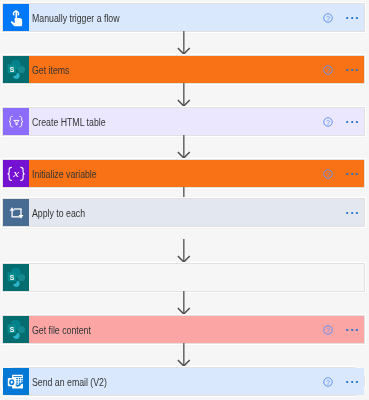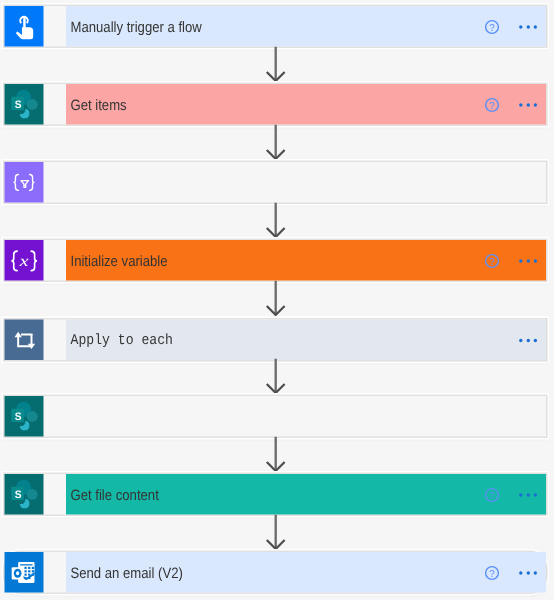--- a/index.html
+++ b/index.html
@@ -2,21 +2,21 @@
 <html><head>
 <meta charset="utf-8">
 <style>
   html,body{margin:0;padding:0;}
   body{width:369px;height:400px;background:#f6f6f6;font-family:"Liberation Sans",sans-serif;overflow:hidden;}
   #flow{position:relative;width:369px;height:400px;}
   .card{position:absolute;left:2px;width:363px;height:29px;display:flex;align-items:stretch;
         box-sizing:border-box;border:1px solid #e2e1df;
         box-shadow:0 0 0 1px #ffffff, 0 1px 1.6px rgba(0,0,0,0.05);}
   .icon-box{width:26px;min-width:26px;display:flex;align-items:center;justify-content:center;}
-  .body{flex:1;margin-left:15px;display:flex;align-items:center;position:relative;}
+  .body{flex:1;margin-left:0;display:flex;align-items:center;position:relative;}
   .label{font-size:10px;color:#343434;margin-left:3.4px;display:inline-block;
          transform:scaleX(0.875) translateY(1.2px);transform-origin:left center;white-space:nowrap;}
   .actions{position:absolute;right:0;top:0;height:100%;display:flex;align-items:center;}
   .help-ic{display:inline-flex;margin-right:11.4px;}
   .more-ic{display:inline-flex;margin-right:4.5px;}
   .arrow{position:absolute;left:177px;width:14px;height:24px;line-height:0;}
 </style>
 </head>
 <body>
 
@@ -55,21 +55,21 @@
     <div class="card" style="top: 55px;">
       <div class="icon-box" style="background:#056C70">
         <svg viewBox="0 0 26 28" width="26" height="28">
           <circle cx="12.7" cy="8.9" r="5.07" fill="#03828D"></circle>
           <circle cx="18.5" cy="13.6" r="3.6" fill="#15878F"></circle>
           <path fill="#2BB4C8" d="M13.9 16.54 A3.2 3.2 0 1 1 10.21 19.94 A2.95 2.95 0 0 0 13.9 16.54z"></path>
           <rect x="4.5" y="8.55" width="8.4" height="8.75" rx="0.45" fill="#098A8D"></rect>
           <text x="9.03" y="16.3" font-size="7.25" font-family="Liberation Sans,sans-serif" font-weight="bold" fill="#ffffff" text-anchor="middle" textLength="4.55" lengthAdjust="spacingAndGlyphs">S</text>
         </svg>
       </div>
-      <div class="body" style="background:#fca5a5">
+      <div class="body" style="background:#f97316">
         <span class="label">Get items</span>
         <span class="actions">
           <span class="help-ic">
             <svg width="12" height="12" viewBox="0 0 12 12">
               <circle cx="6" cy="6" r="4.25" fill="none" stroke="#5b8ff5" stroke-width="0.95"></circle>
               <text x="6.05" y="8.7" font-size="6.6" font-family="Liberation Sans,sans-serif" fill="#5b8ff5" text-anchor="middle">?</text>
             </svg>
           </span>
           <span class="more-ic">
             <svg width="14" height="6" viewBox="0 0 14 6">
@@ -88,20 +88,38 @@
     <div class="card" style="top: 107px;">
       <div class="icon-box" style="background:#8B6CFB">
         <svg viewBox="0 0 26 28" width="26" height="28">
           <g fill="none" stroke="#fff" stroke-width="0.95" stroke-linecap="round">
             <path d="M9.25 8.3c-1.4.12-1.95.75-1.95 1.85v2.1c0 .9-.45 1.3-1.25 1.35 .8.05 1.25.45 1.25 1.35v2.1c0 1.1.55 1.73 1.95 1.85"></path>
             <path d="M16.75 8.3c1.4.12 1.95.75 1.95 1.85v2.1c0 .9.45 1.3 1.25 1.35-.8.05-1.25.45-1.25 1.35v2.1c0 1.1-.55 1.73-1.95 1.85"></path>
           </g>
           <path fill="none" stroke="#fff" stroke-width="0.95" stroke-linejoin="round" stroke-linecap="round" d="M11.1 12.4h4.9l-1.9 2.35v2.15h-1.1v-2.15z"></path>
         </svg>
       </div>
+      <div class="body" style="background:#EBE7FE">
+        <span class="label">Create HTML table</span>
+        <span class="actions">
+          <span class="help-ic">
+            <svg width="12" height="12" viewBox="0 0 12 12">
+              <circle cx="6" cy="6" r="4.25" fill="none" stroke="#5b8ff5" stroke-width="0.95"></circle>
+              <text x="6.05" y="8.7" font-size="6.6" font-family="Liberation Sans,sans-serif" fill="#5b8ff5" text-anchor="middle">?</text>
+            </svg>
+          </span>
+          <span class="more-ic">
+            <svg width="14" height="6" viewBox="0 0 14 6">
+              <circle cx="1.2" cy="3" r="1.12" fill="#1a6fd4"></circle>
+              <circle cx="6.2" cy="3" r="1.12" fill="#1a6fd4"></circle>
+              <circle cx="10.9" cy="3" r="1.12" fill="#1a6fd4"></circle>
+            </svg>
+          </span>
+        </span>
+      </div>
     </div>
     <div class="arrow" style="top: 135.25px;"><svg width="14" height="24" viewBox="0 0 14 24">
         <path d="M6.8 0 V22.4" stroke="#6a6a6a" stroke-width="1.55" fill="none"></path>
         <path d="M0.85 17.0 L6.8 23.0 L12.75 17.0" stroke="#4d4d4d" stroke-width="1.5" fill="none" stroke-linecap="butt" stroke-linejoin="miter"></path>
       </svg></div>
     <div class="card" style="top: 159px;">
       <div class="icon-box" style="background:#7511D0">
         <svg viewBox="0 0 26 28" width="26" height="28">
           <g fill="none" stroke="#fff" stroke-width="1.1" stroke-linecap="round">
             <path d="M8.44 7.4c-1.65.1-2.28.8-2.28 2.15v2.7c0 1.05-.5 1.6-1.55 1.65 1.05.05 1.55.6 1.55 1.65v2.7c0 1.35.63 2.05 2.28 2.15"></path>
@@ -126,21 +144,21 @@
               <circle cx="10.9" cy="3" r="1.12" fill="#1a6fd4"></circle>
             </svg>
           </span>
         </span>
       </div>
     </div>
     <div class="arrow" style="top: 187.25px;"><svg width="14" height="24" viewBox="0 0 14 24">
         <path d="M6.8 0 V22.4" stroke="#6a6a6a" stroke-width="1.55" fill="none"></path>
         <path d="M0.85 17.0 L6.8 23.0 L12.75 17.0" stroke="#4d4d4d" stroke-width="1.5" fill="none" stroke-linecap="butt" stroke-linejoin="miter"></path>
       </svg></div>
-    <div class="card" style="top: 212px; font-family: Liberation Mono, monospace;">
+    <div class="card" style="top: 198px;">
       <div class="icon-box" style="background:#486B93">
         <svg viewBox="0 0 26 28" width="26" height="28">
           <g fill="#fff">
             <path d="M11.0 9.35h7.65v1.3H11.0z"></path>
             <path d="M17.35 9.9h1.3v6.5h-1.3z"></path>
             <path d="M8.45 11.6h1.3v5.9h-1.3z"></path>
             <path d="M8.45 17.2h9.25v1.3H8.45z"></path>
             <path d="M9.1 8.2l2.45 3.55H6.65z"></path>
             <path d="M18.0 19.65l-2.45-3.55h4.9z"></path>
           </g>
@@ -181,21 +199,21 @@
     <div class="card" style="top: 315px;">
       <div class="icon-box" style="background:#056C70">
         <svg viewBox="0 0 26 28" width="26" height="28">
           <circle cx="12.7" cy="8.9" r="5.07" fill="#03828D"></circle>
           <circle cx="18.5" cy="13.6" r="3.6" fill="#15878F"></circle>
           <path fill="#2BB4C8" d="M13.9 16.54 A3.2 3.2 0 1 1 10.21 19.94 A2.95 2.95 0 0 0 13.9 16.54z"></path>
           <rect x="4.5" y="8.55" width="8.4" height="8.75" rx="0.45" fill="#098A8D"></rect>
           <text x="9.03" y="16.3" font-size="7.25" font-family="Liberation Sans,sans-serif" font-weight="bold" fill="#ffffff" text-anchor="middle" textLength="4.55" lengthAdjust="spacingAndGlyphs">S</text>
         </svg>
       </div>
-      <div class="body" style="background:#14b8a6">
+      <div class="body" style="background:#fca5a5">
         <span class="label">Get file content</span>
         <span class="actions">
           <span class="help-ic">
             <svg width="12" height="12" viewBox="0 0 12 12">
               <circle cx="6" cy="6" r="4.25" fill="none" stroke="#5b8ff5" stroke-width="0.95"></circle>
               <text x="6.05" y="8.7" font-size="6.6" font-family="Liberation Sans,sans-serif" fill="#5b8ff5" text-anchor="middle">?</text>
             </svg>
           </span>
           <span class="more-ic">
             <svg width="14" height="6" viewBox="0 0 14 6">

